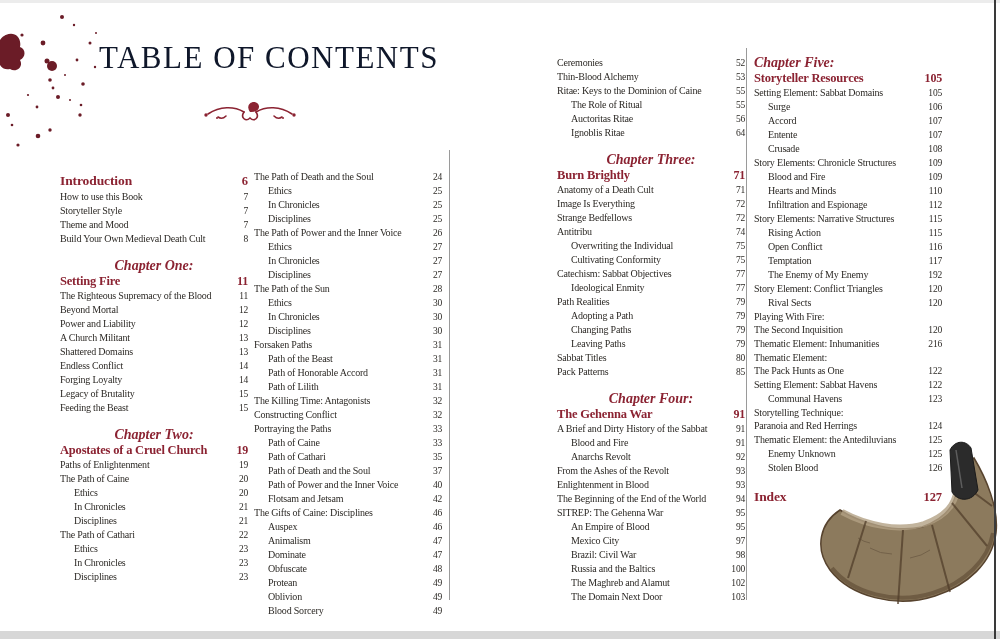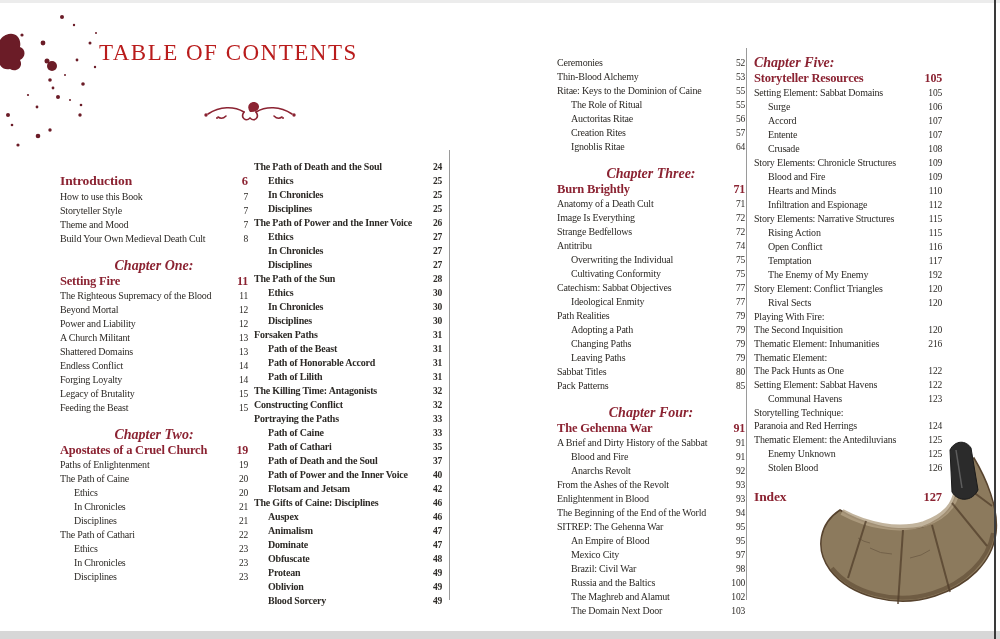--- a/index.html
+++ b/index.html
@@ -9,29 +9,29 @@
   }
   .edge-top{position:absolute;left:0;top:0;width:1000px;height:3px;background:#ececec;}
   .edge-bottom{position:absolute;left:0;top:631px;width:1000px;height:8px;background:#d7d7d7;}
   .page-right-edge{position:absolute;left:994px;top:0;width:2px;height:639px;background:#3a3a3a;}
   .col-rule{position:absolute;width:1px;background:#9a9a9a;}
   #rule-left-page{left:449px;top:150px;height:450px;}
   #rule-right-page{left:746px;top:48px;height:552px;}
 
   h1.toc-title{
     position:absolute;left:99px;top:40px;margin:0;
-    font-size:23px;font-weight:400;letter-spacing:1.5px;color:#b91c1c;white-space:nowrap;
+    font-size:31px;font-weight:400;letter-spacing:1.5px;color:#0f172a;white-space:nowrap;
   }
   .flourish{position:absolute;left:200px;top:99px;}
   .blood{position:absolute;left:0;top:5px;}
   .horn{position:absolute;left:800px;top:428px;}
 
   .toc-col{position:absolute;width:188px;}
   #col1{left:60px;top:172px;}
-  #col2{left:254px;top:160px;font-weight:bold;}
+  #col2{left:254px;top:170px;}
   #col3{left:557px;top:56px;}
   #col4{left:754px;top:56px;}
 
   .row{display:flex;justify-content:space-between;align-items:baseline;}
   .row .lbl{white-space:nowrap;}
   .row .pg{margin-left:5px;}
   .item-row{font-size:10px;line-height:13px;letter-spacing:-0.2px;color:var(--text,#2d2a26);}
   .item-row .pg{font-size:9.5px;}
   .row.ind{padding-left:14px;}
   .gap{margin-top:13px;text-align:center;}
@@ -348,24 +348,20 @@
       </div>
       <div class="row item-row ind">
         <span class="lbl">The Role of Ritual</span>
         <span class="pg">55</span>
       </div>
       <div class="row item-row ind">
         <span class="lbl">Auctoritas Ritae</span>
         <span class="pg">56</span>
       </div>
       <div class="row item-row ind">
-        <span class="lbl">Creation Rites</span>
-        <span class="pg">57</span>
-      </div>
-      <div class="row item-row ind">
         <span class="lbl">Ignoblis Ritae</span>
         <span class="pg">64</span>
       </div>
       <div class="chapter-l1 gap">Chapter Three:</div>
       <div class="row chapter-l2">
         <span class="lbl">Burn Brightly</span>
         <span class="pg">71</span>
       </div>
       <div class="row item-row">
         <span class="lbl">Anatomy of a Death Cult</span>

